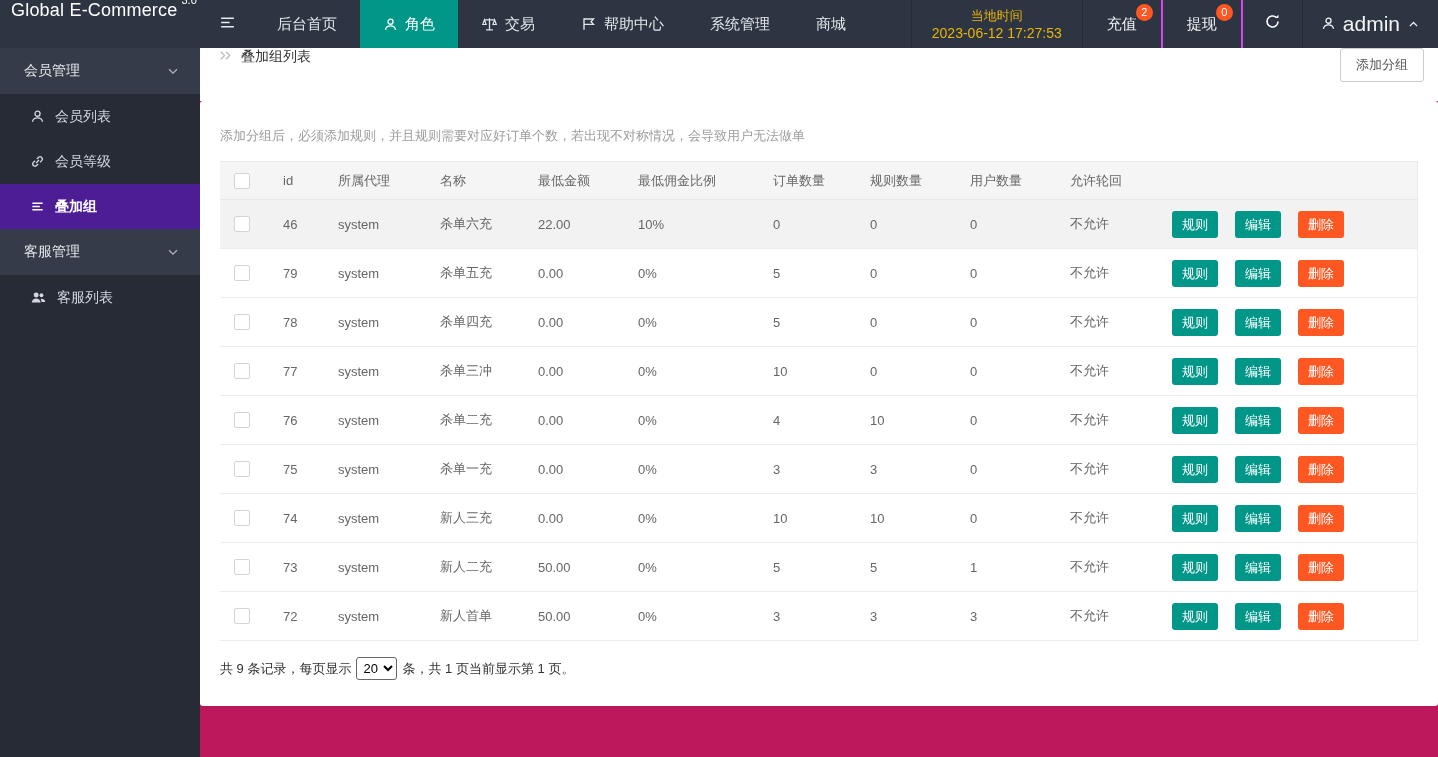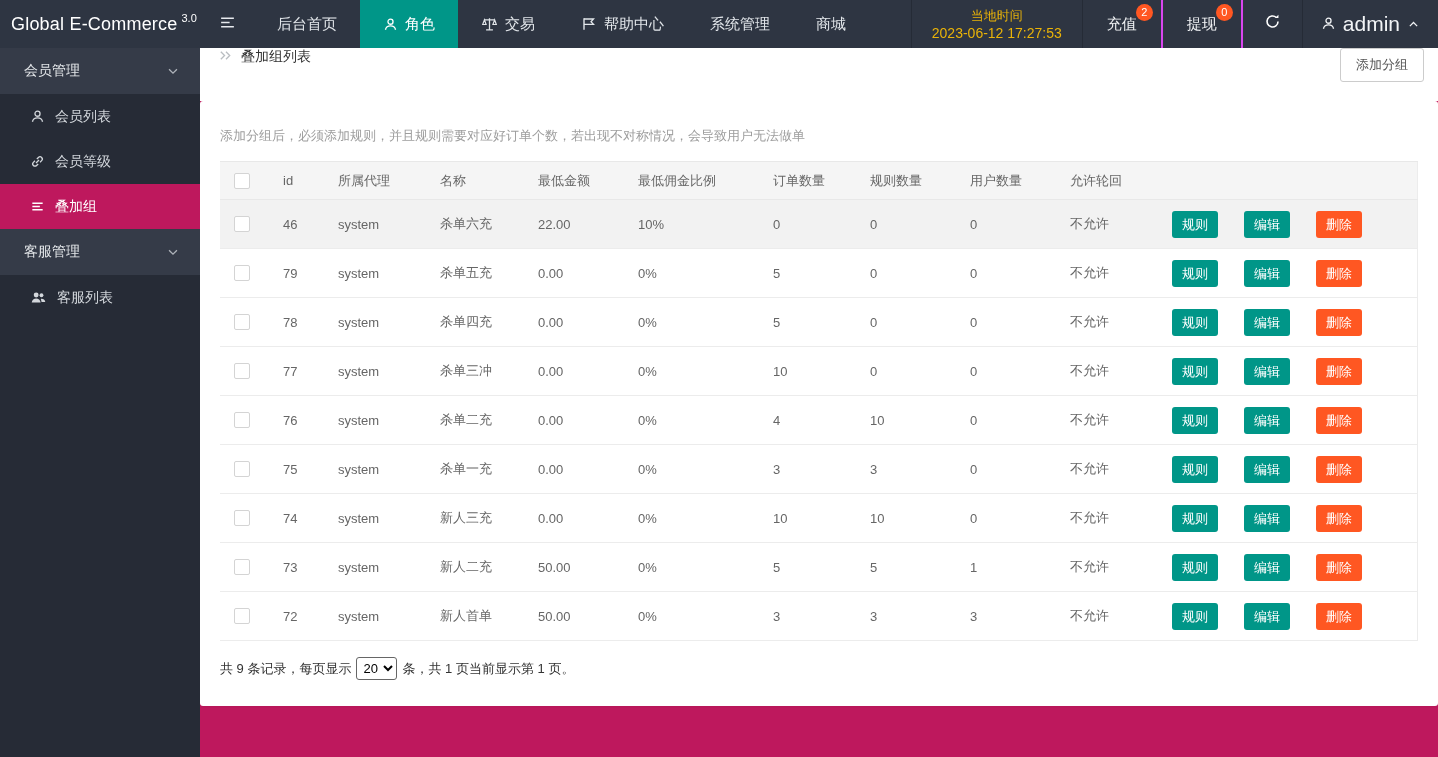--- a/index.html
+++ b/index.html
@@ -1,63 +1,63 @@
 <!DOCTYPE html>
 <html><head>
 <meta charset="utf-8">
 <style>
   * { margin:0; padding:0; box-sizing:border-box; }
   html,body { width:1438px; height:757px; overflow:hidden; }
   body { font-family:"Liberation Sans","DejaVu Sans",sans-serif; background:#efefef; color:#333; }
 
   
   .topbar { position:fixed; top:0; left:0; right:0; height:48px; background:#2e3542; display:flex; align-items:stretch; z-index:20; }
-  .logo-box { width:200px; display:flex; align-items:center; padding-left:11px; color:#fff; flex:none; }
+  .logo-box { width:200px; display:flex; padding-left:11px; color:#fff; flex:none; }
   .logo-text { font-size:18px; font-weight:500; letter-spacing:.2px; }
   .logo-ver { font-size:11px; margin-left:4px; transform:translateY(-6px); font-weight:500; }
   .menu-toggle { width:54px; display:flex; align-items:center; justify-content:center; color:#e7eaee; cursor:pointer; }
   .nav { display:flex; align-items:stretch; }
   .nav-item { display:flex; align-items:center; gap:7px; padding:12px 23px; color:#e2e6ea; font-size:15px; cursor:pointer; }
   .nav-item.active { background:#009688; color:#fff; }
   .nav-item svg { flex:none; }
   .top-right { margin-left:auto; display:flex; align-items:stretch; }
   .time-box { display:flex; flex-direction:column; justify-content:center; align-items:center; padding:12px 20px; color:#eab308; border-left:1px solid #252b36; border-right:1px solid #252b36; }
   .time-label { font-size:13px; line-height:17px; }
   .time-value { font-size:14px; line-height:18px; }
   .top-tab { position:relative; display:flex; align-items:center; padding:0 24px; color:#f2f4f6; font-size:15px; cursor:pointer; border-right:2px solid #d946ef; }
   .badge { position:absolute; top:4px; right:8px; min-width:17px; height:17px; padding:0 4px; border-radius:9px; background:#ff5722; color:#fff; font-size:11px; line-height:17px; text-align:center; }
   .refresh-box { display:flex; align-items:center; padding:0 21px; color:#fff; cursor:pointer; border-right:1px solid #252b36; font-size:18px; }
   .admin-box { display:flex; align-items:center; gap:7px; padding:0 18px; color:#f2f4f6; font-size:21px; cursor:pointer; }
 
   
   .sidebar { position:fixed; top:48px; left:0; bottom:0; width:200px; background:#262b36; z-index:10; }
   .side-group-header { height:46px; display:flex; align-items:center; justify-content:space-between; padding:0 20px 0 24px; background:#353b48; color:#e4e7ea; font-size:14px; cursor:pointer; }
   .side-item { height:45px; display:flex; align-items:center; gap:10px; padding-left:30px; background:#262b36; color:#d3d7dc; font-size:14px; cursor:pointer; }
-  .side-item.active { background:#be185d; color:#fff; }
+  .side-item.active { background:#4c1d95; color:#fff;font-weight:bold; }
   .side-item svg { flex:none; }
 
   
   .main { margin-left:200px; height:100%; display:flex; flex-direction:column; }
   .breadcrumb-bar { height:53px; background:#fff; display:flex; align-items:flex-start; padding:0 14px 0 18px; flex:none; }
   .crumb-icon { color:#b9bdc1; margin-right:8px; display:flex; align-items:center; }
   .crumb-title { font-size:14px; color:#333; }
   .add-group-btn { margin-left:auto; background:#fff; border:1px solid #ccc; border-radius:3px; padding:7px 15px; font-size:13px; color:#555; cursor:pointer; font-family:inherit; }
   .content { flex:1; background:#be185d; padding:0; overflow:hidden; }
   .card { background:#fff; border-radius:3px; box-shadow:0 1px 2px rgba(0,0,0,.05); padding:18px 20px 26px; }
   .hint { font-size:13px; color:#9d9d9d; margin:8px 0 16px; }
 
   
   table { width:100%; border-collapse:collapse; table-layout:fixed; }
   thead th { background:#f5f5f5; border-top:1px solid #e8e8e8; border-bottom:1px solid #e8e8e8; font-weight:normal; font-size:13px; color:#666; text-align:left; height:38px; padding:0 15px; }
   thead th.col-check, tbody td.col-check { padding:0 0 0 14px; }
   tbody td { height:49px; padding:0 15px; font-size:13px; color:#666; border-bottom:1px solid #ececec; }
   tbody tr:first-child { background:#f2f2f2; }
   table { border-right:1px solid #ececec; }
   input[type=checkbox] { appearance:none; -webkit-appearance:none; width:16px; height:16px; border:1px solid #d4d4d4; border-radius:2px; background:#fff; cursor:pointer; display:block; }
-  .act-btn { display:inline-block; border:none; border-radius:3px; color:#fff; font-size:13px; padding:7px 10px; margin-right:26px; cursor:pointer; font-family:inherit; line-height:1; }
+  .act-btn { display:inline-block; border:none; border-radius:3px; color:#fff; font-size:13px; padding:7px 10px; margin-right:17px; cursor:pointer; font-family:inherit; line-height:1; }
   .act-rule, .act-edit { background:#009688; }
   .act-del { background:#ff5722; margin-right:0; }
 
   
   .pagination { display:flex; align-items:center; margin-top:16px; font-size:13px; color:#333; gap:5px; }
   .page-select { font-size:13px; padding:2px 2px; border:1px solid #666; border-radius:3px; background:#fff; font-family:inherit; }
 </style>
 </head>
 <body>
 

